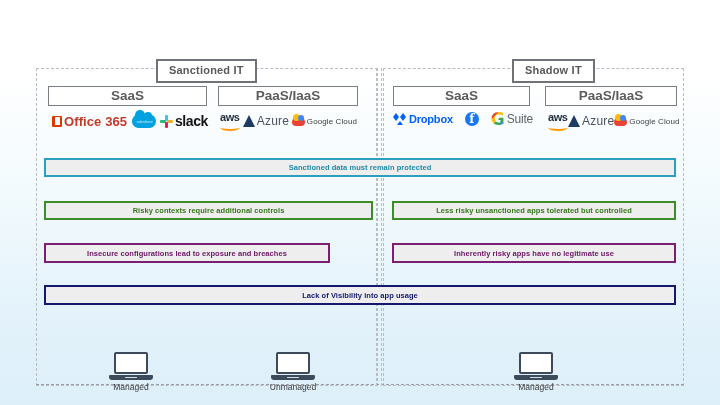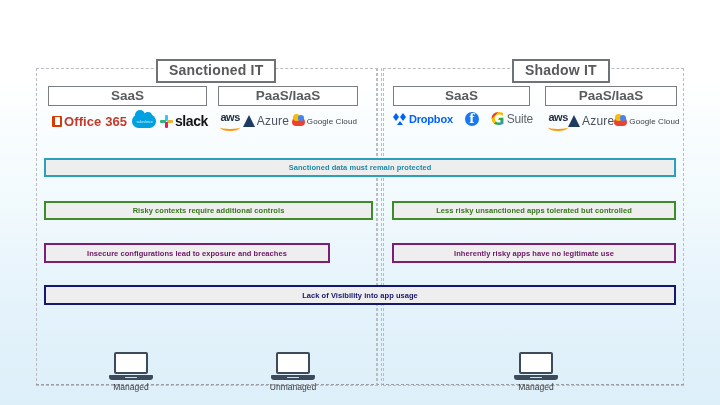--- a/index.html
+++ b/index.html
@@ -22,21 +22,21 @@
   }
   #panel-left{left:36px;top:68px;width:342px;height:318px;}
   #panel-right{left:383px;top:68px;width:301px;height:318px;}
 
   
   .section-title{
     position:absolute;
     background:#ffffff;
     border:2px solid #6f7276;
     color:#58595b;
-    font-size:14px;font-weight:bold;
+    font-size:11px;font-weight:bold;
     letter-spacing:.2px;
     padding:2px 11px 3px 11px;
     line-height:15px;
     white-space:nowrap;
     z-index:6;
   }
   #title-sanctioned{left:156px;top:59px;}
   #title-shadow{left:512px;top:59px;}
 
   
@@ -83,21 +83,21 @@
   
   .slack-mark{width:13px;height:13px;position:relative;}
   .slack-mark span{position:absolute;border-radius:1px;}
   .s1{left:5px;top:0;width:3px;height:6px;background:#36c5f0;}
   .s2{left:0;top:5px;width:6px;height:3px;background:#2eb67d;}
   .s3{left:7px;top:5px;width:6px;height:3px;background:#ecb22e;}
   .s4{left:5px;top:7px;width:3px;height:6px;background:#e01e5a;}
   .slack-txt{font-size:14px;font-weight:bold;color:#141416;letter-spacing:-.4px;}
 
   
-  .aws{display:flex;flex-direction:column;align-items:flex-end;line-height:1;}
+  .aws{display:flex;flex-direction:column;align-items:flex-start;line-height:1;}
   .aws-txt{font-size:11px;font-weight:bold;color:#232f3e;letter-spacing:-.4px;}
   .aws-smile{width:20px;height:5px;border-bottom:2px solid #ff9900;border-radius:0 0 50% 50%;margin-top:-1px;}
 
   
   .az-mark{width:0;height:0;border-left:6px solid transparent;border-right:6px solid transparent;border-bottom:12px solid #1f3b63;}
   .az-txt{font-size:12px;color:#4a5160;letter-spacing:.2px;}
 
   
   .gc-mark{width:13px;height:9px;background:#ea4335;border-radius:6px 6px 5px 5px;position:relative;}
   .gc-mark::before{content:"";position:absolute;left:1px;top:-3px;width:7px;height:7px;background:#fbbc05;border-radius:50%;}

